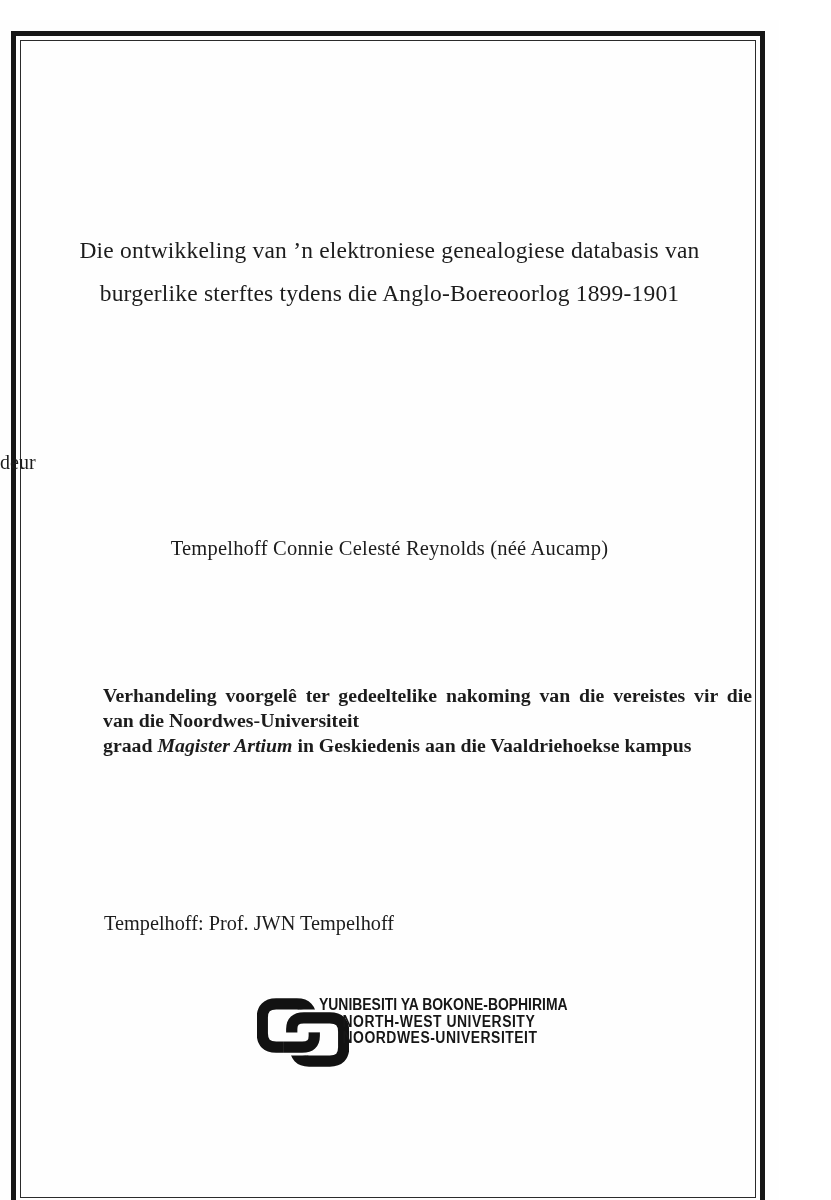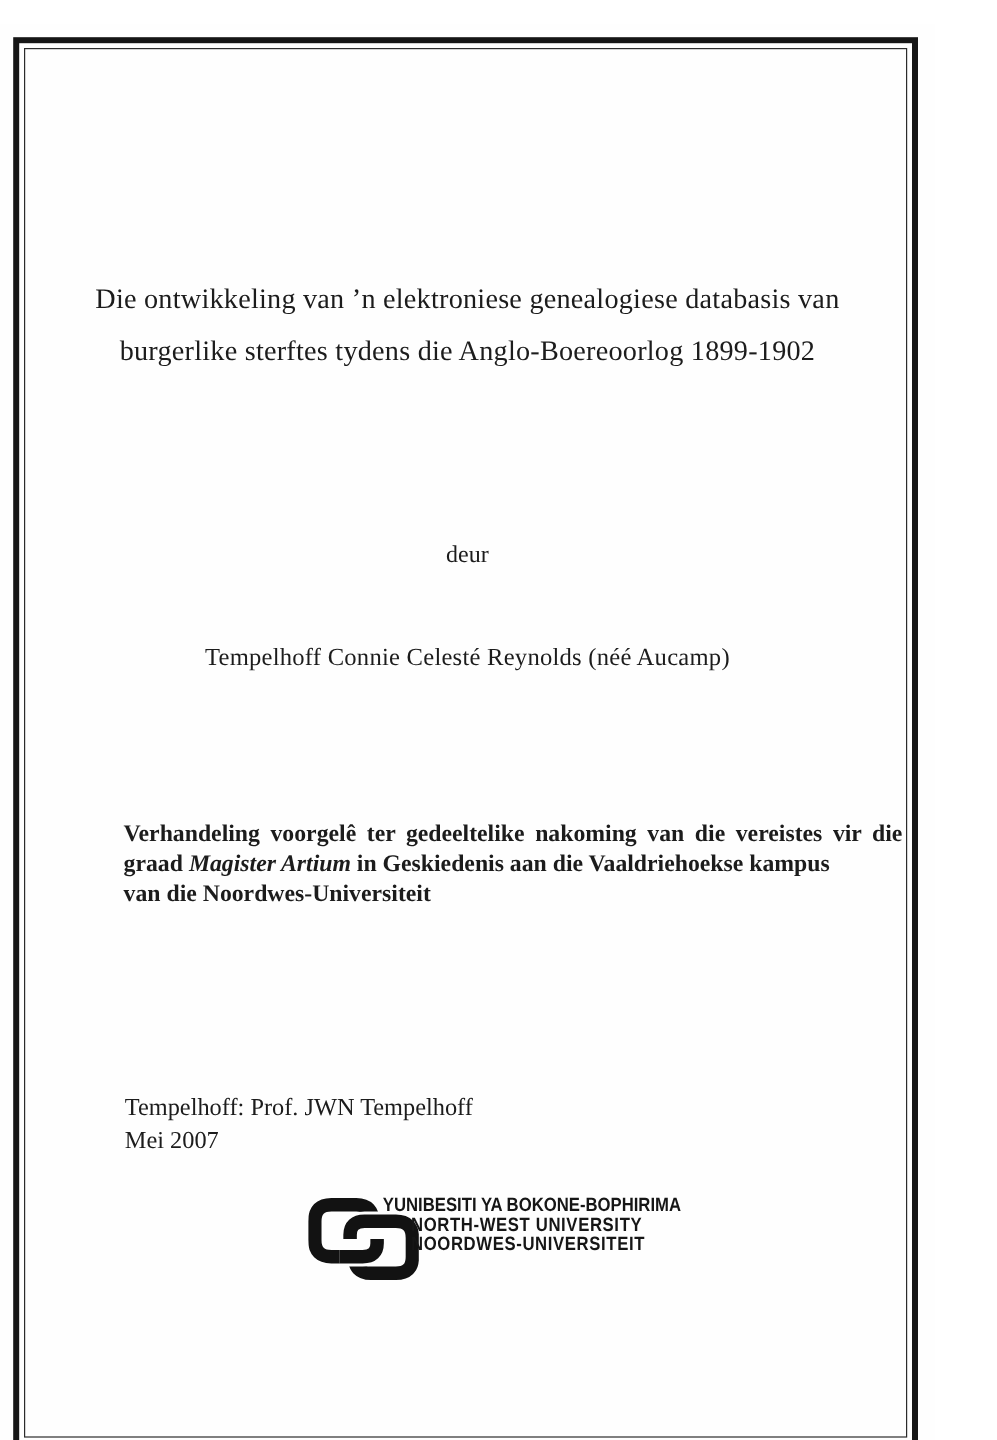--- a/index.html
+++ b/index.html
@@ -31,21 +31,21 @@
     position: absolute;
     top: 209px; left: 50px; right: 50px;
     text-align: center;
     font-size: 23.5px;
     line-height: 43px;
     letter-spacing: 0.2px;
   }
   .byline {
     position: absolute;
     top: 431px; left: 0; right: 0;
-    text-align: center;
+    text-align: left;
     font-size: 20px;
   }
   .author {
     position: absolute;
     top: 517px; left: 0; right: 0;
     text-align: center;
     font-size: 20.5px;
     letter-spacing: 0.2px;
   }
   .statement {
@@ -95,36 +95,35 @@
 </head>
 <body>
 
 <div class="page">
 
   <div class="frame-outer"></div>
   <div class="frame-inner"></div>
 
   <div class="thesis-title">
     <div>Die ontwikkeling van ’n elektroniese genealogiese databasis van</div>
-    <div>burgerlike sterftes tydens die Anglo-Boereoorlog 1899-1902</div>
+    <div>burgerlike sterftes tydens die Anglo-Boereoorlog 1899-1901</div>
   </div>
 
   <div class="byline">deur</div>
 
   <div class="author">Tempelhoff Connie Celesté Reynolds (néé Aucamp)</div>
 
   <div class="statement">
     <div class="justified">Verhandeling voorgelê ter gedeeltelike nakoming van die vereistes vir die</div>
+    <div>van die Noordwes-Universiteit</div>
     <div><span>graad </span><i>Magister Artium</i><span> in Geskiedenis aan die Vaaldriehoekse kampus</span></div>
-    <div>van die Noordwes-Universiteit</div>
   </div>
 
   <div class="supervisor-block">
     <div>Tempelhoff: Prof. JWN Tempelhoff</div>
-    <div>Mei 2007</div>
   </div>
 
   <div class="logo-block">
     <svg class="logo-mark" width="92" height="71" viewBox="0 0 106 82" xmlns="http://www.w3.org/2000/svg">
 
       <path d="M 62 25 Q 62 8 46 8 L 22 8 Q 6 8 6 24 L 6 42 Q 6 58 22 58 L 52 58 Q 66 58 66 45 L 66 41" fill="none" stroke="#121212" stroke-width="13"></path>
 
       <path d="M 44 57 Q 44 74 60 74 L 84 74 Q 100 74 100 58 L 100 40 Q 100 24 84 24 L 54 24 Q 40 24 40 37 L 40 41" fill="none" stroke="#fefefe" stroke-width="19"></path>
       <path d="M 44 57 Q 44 74 60 74 L 84 74 Q 100 74 100 58 L 100 40 Q 100 24 84 24 L 54 24 Q 40 24 40 37 L 40 41" fill="none" stroke="#121212" stroke-width="13"></path>
 

